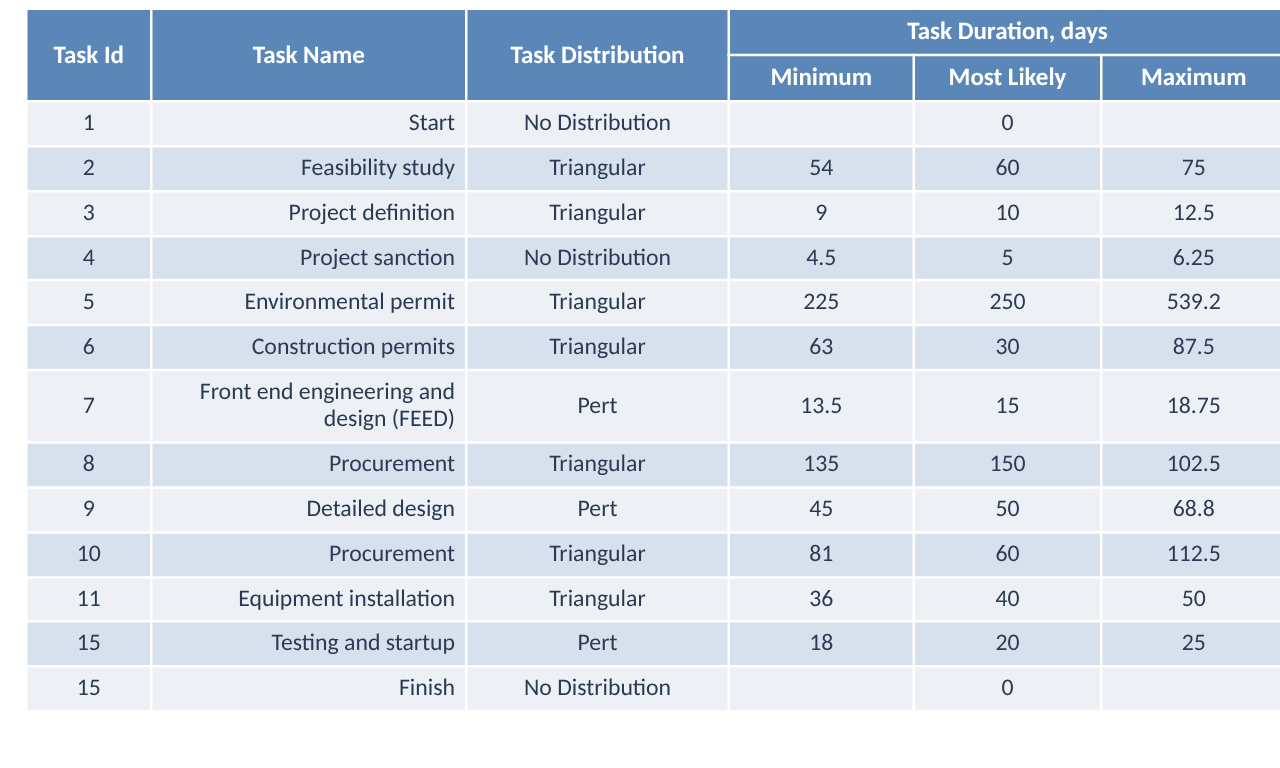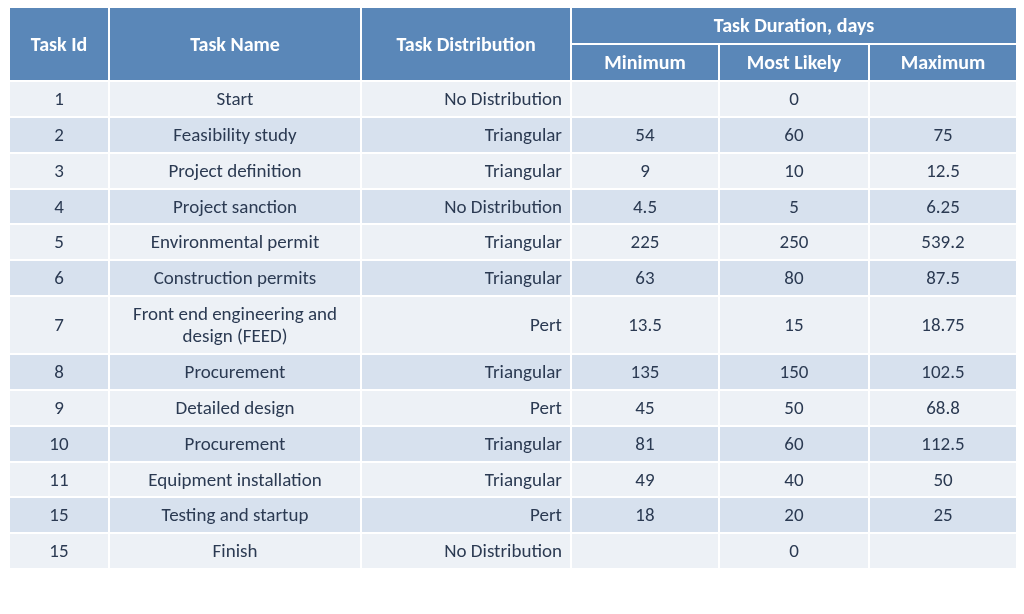--- a/index.html
+++ b/index.html
@@ -5,21 +5,21 @@
   * { box-sizing: border-box; }
   html, body {
     margin: 0;
     padding: 0;
     width: 1024px;
     height: 614px;
     background: #fff;
     font-family: Calibri, "Segoe UI", Arial, sans-serif;
   }
   .wrap {
-    padding: 6px 8px 0 8px;
+    padding: 6px 8px 0 20px;
   }
   table {
     border-collapse: collapse;
     width: 1008px;
     table-layout: fixed;
   }
   col.c-id   { width: 100px; }
   col.c-name { width: 252px; }
   col.c-dist { width: 210px; }
   col.c-min  { width: 148px; }
@@ -41,22 +41,22 @@
     color: #2b3a52;
     padding: 6px 8px;
     border: 2px solid #ffffff;
     line-height: 1.15;
     vertical-align: middle;
   }
   tbody tr:nth-child(odd)  td { background: #edf1f6; }
   tbody tr:nth-child(even) td { background: #d7e1ee; }
 
   td.id   { text-align: center; }
-  td.name { text-align: center; padding-left: 8px; }
-  td.dist { text-align: right; padding-left: 8px; }
+  td.name { text-align: right; padding-left: 8px; }
+  td.dist { text-align: center; padding-left: 8px; }
   td.num  { text-align: center; }
 
   
   tr.tall td { height: 58px; }
 </style>
 </head>
 <body>
 
 <div class="wrap">
 <table>
@@ -120,21 +120,21 @@
       <td class="dist">Triangular</td>
       <td class="num">225</td>
       <td class="num">250</td>
       <td class="num">539.2</td>
     </tr>
     <tr>
       <td class="id">6</td>
       <td class="name">Construction permits</td>
       <td class="dist">Triangular</td>
       <td class="num">63</td>
-      <td class="num">80</td>
+      <td class="num">30</td>
       <td class="num">87.5</td>
     </tr>
     <tr class="tall">
       <td class="id">7</td>
       <td class="name">Front end engineering and design (FEED)</td>
       <td class="dist">Pert</td>
       <td class="num">13.5</td>
       <td class="num">15</td>
       <td class="num">18.75</td>
     </tr>
@@ -159,21 +159,21 @@
       <td class="name">Procurement</td>
       <td class="dist">Triangular</td>
       <td class="num">81</td>
       <td class="num">60</td>
       <td class="num">112.5</td>
     </tr>
     <tr>
       <td class="id">11</td>
       <td class="name">Equipment installation</td>
       <td class="dist">Triangular</td>
-      <td class="num">49</td>
+      <td class="num">36</td>
       <td class="num">40</td>
       <td class="num">50</td>
     </tr>
     <tr>
       <td class="id">15</td>
       <td class="name">Testing and startup</td>
       <td class="dist">Pert</td>
       <td class="num">18</td>
       <td class="num">20</td>
       <td class="num">25</td>

